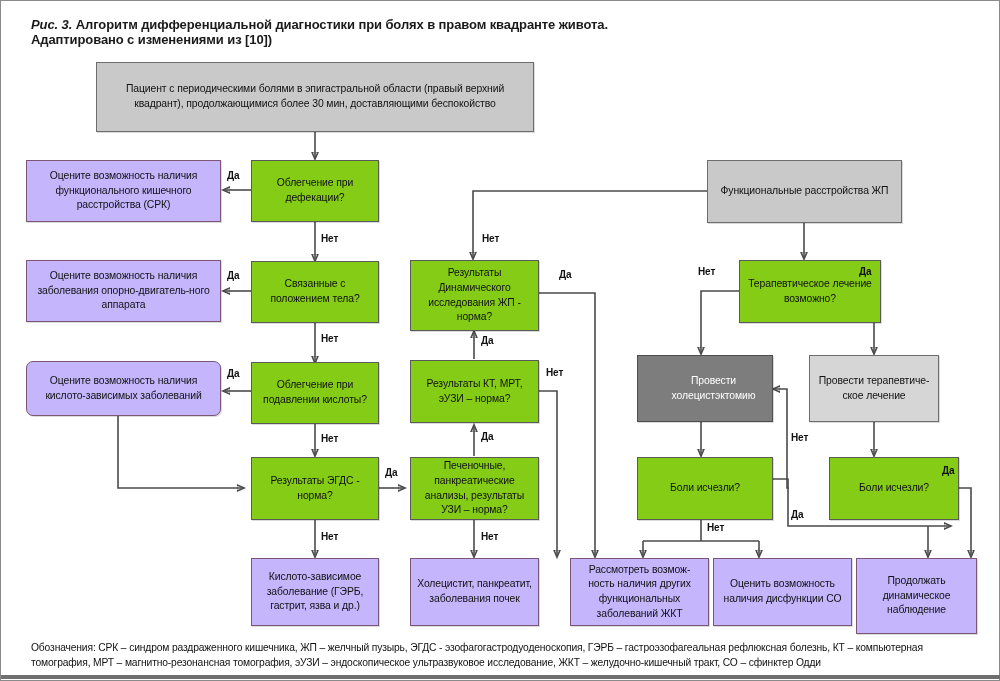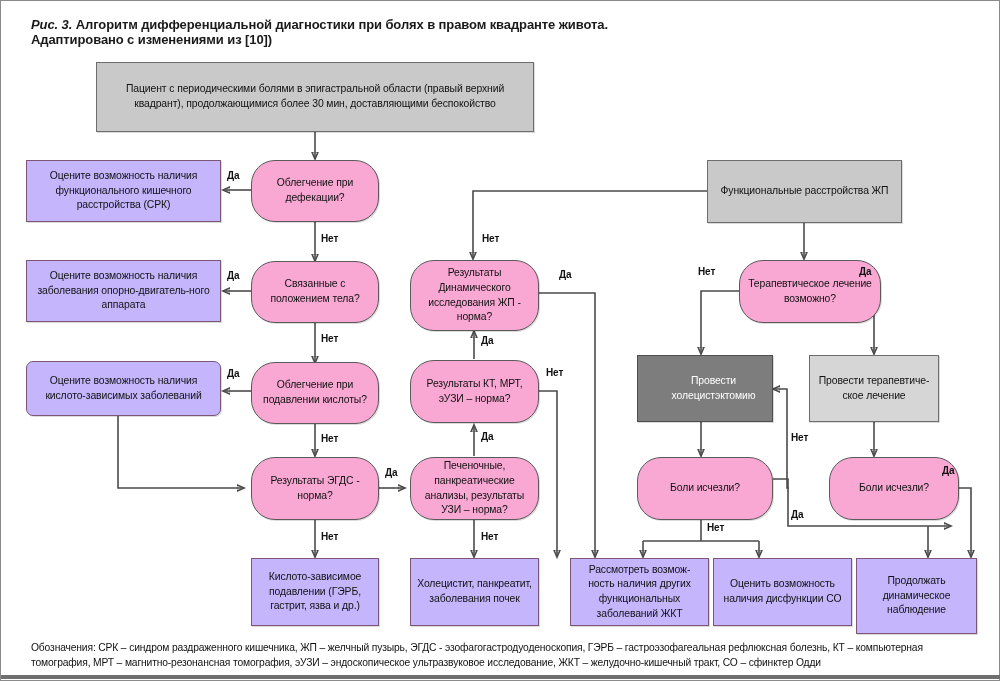--- a/index.html
+++ b/index.html
@@ -42,21 +42,21 @@
     border:1px solid #5a5a5a;
     display:flex; align-items:center; justify-content:center;
     text-align:center;
     font-size:10.4px;
     line-height:14.6px;
     padding:2px 6px;
     letter-spacing:-0.1px;
     box-shadow:1px 1px 0 rgba(0,0,0,0.14);
   }
   .node span { display:block; width:100%; }
-  .n-white  { background:#f9a8d4; color:#111;border-radius:24px; }
+  .n-white  { background:#84cc16; color:#111; }
   .n-pink   { background:#c4b5fd; color:#121212; border-color:#7d5575; }
   .n-gray   { background:#c9c9c9; color:#111; border-color:#6d6d6d; }
   .n-lgray  { background:#d6d6d6; color:#111; border-color:#6d6d6d; }
   .n-dgray  { background:#7d7d7d; color:#ffffff; border-color:#4e4e4e;padding-left:23px; }
 
   
   .elabel {
     position:absolute;
     font-size:10px;
     color:#111;
@@ -171,21 +171,21 @@
 
   <div class="node n-pink" style="left:25px; top:360px; width:195px; height:55px;border-radius:7px;">
     <span>Оцените возможность наличия кислото-зависимых заболеваний</span>
   </div>
 
   <div class="node n-white" style="left:250px; top:456px; width:128px; height:63px;">
     <span>Результаты ЭГДС - норма?</span>
   </div>
 
   <div class="node n-pink" style="left:250px; top:557px; width:128px; height:68px;">
-    <span>Кислото-зависимое подавлении (ГЭРБ, гастрит, язва и др.)</span>
+    <span>Кислото-зависимое заболевание (ГЭРБ, гастрит, язва и др.)</span>
   </div>
 
   <div class="node n-white" style="left:409px; top:456px; width:129px; height:63px;">
     <span>Печеночные, панкреатические анализы, результаты УЗИ – норма?</span>
   </div>
 
   <div class="node n-pink" style="left:409px; top:557px; width:129px; height:68px;">
     <span>Холецистит, панкреатит, заболевания почек</span>
   </div>
 

